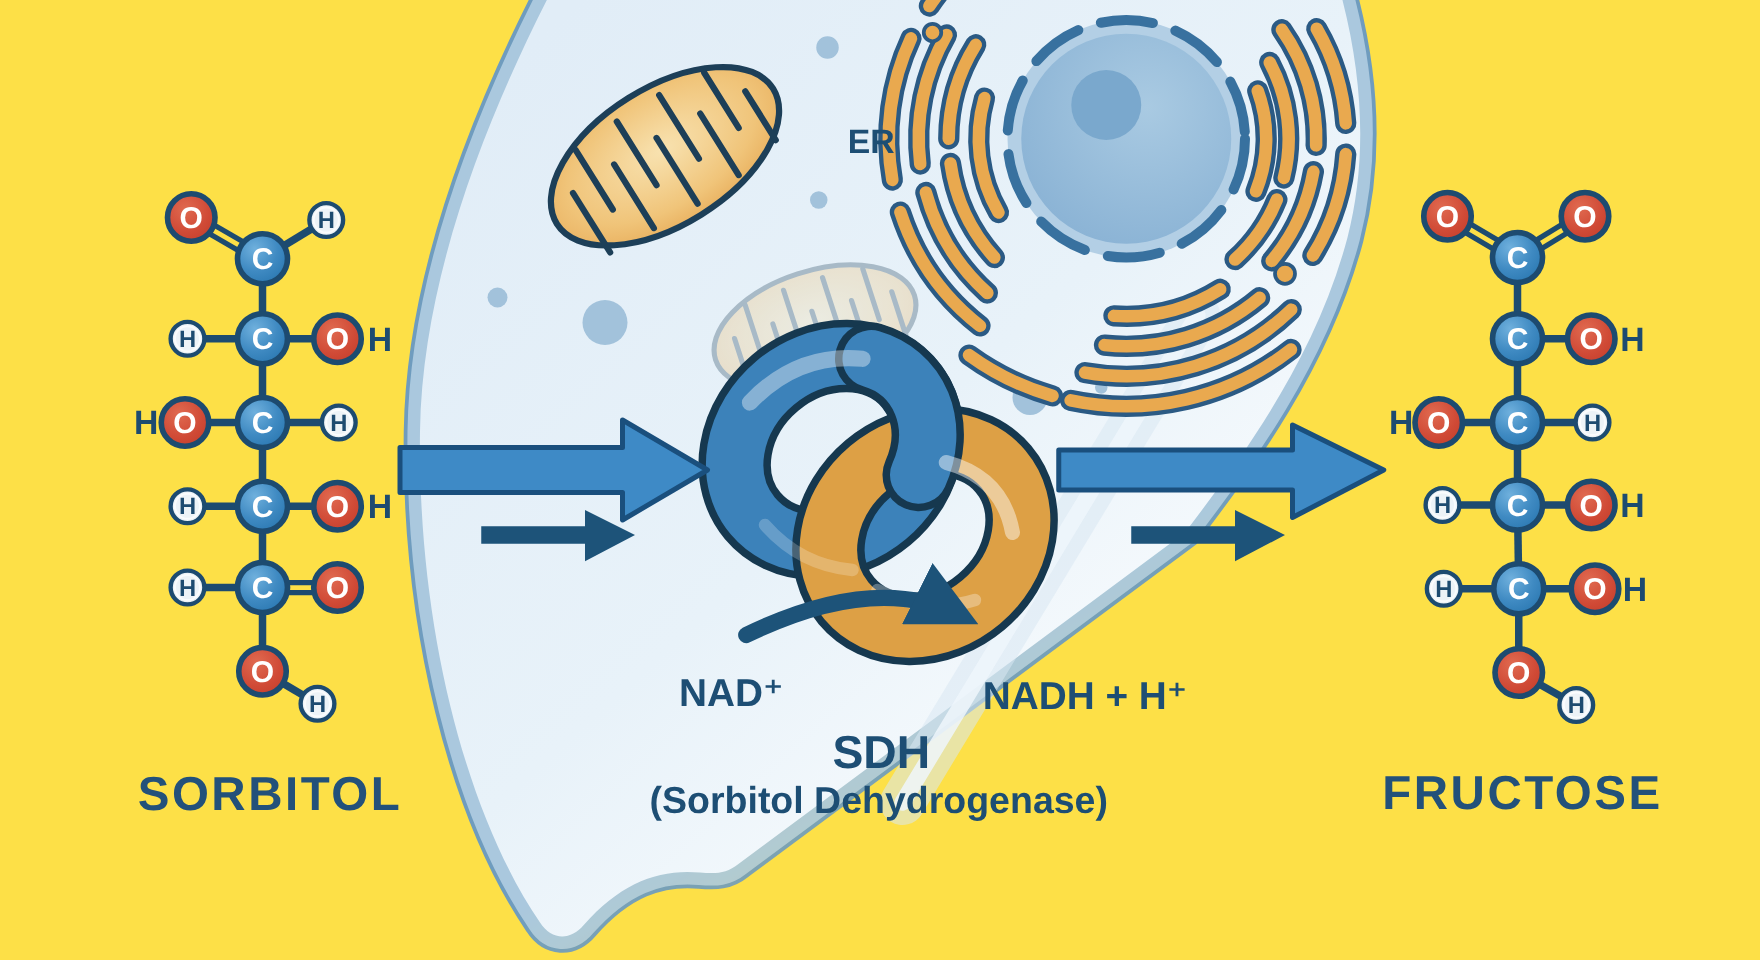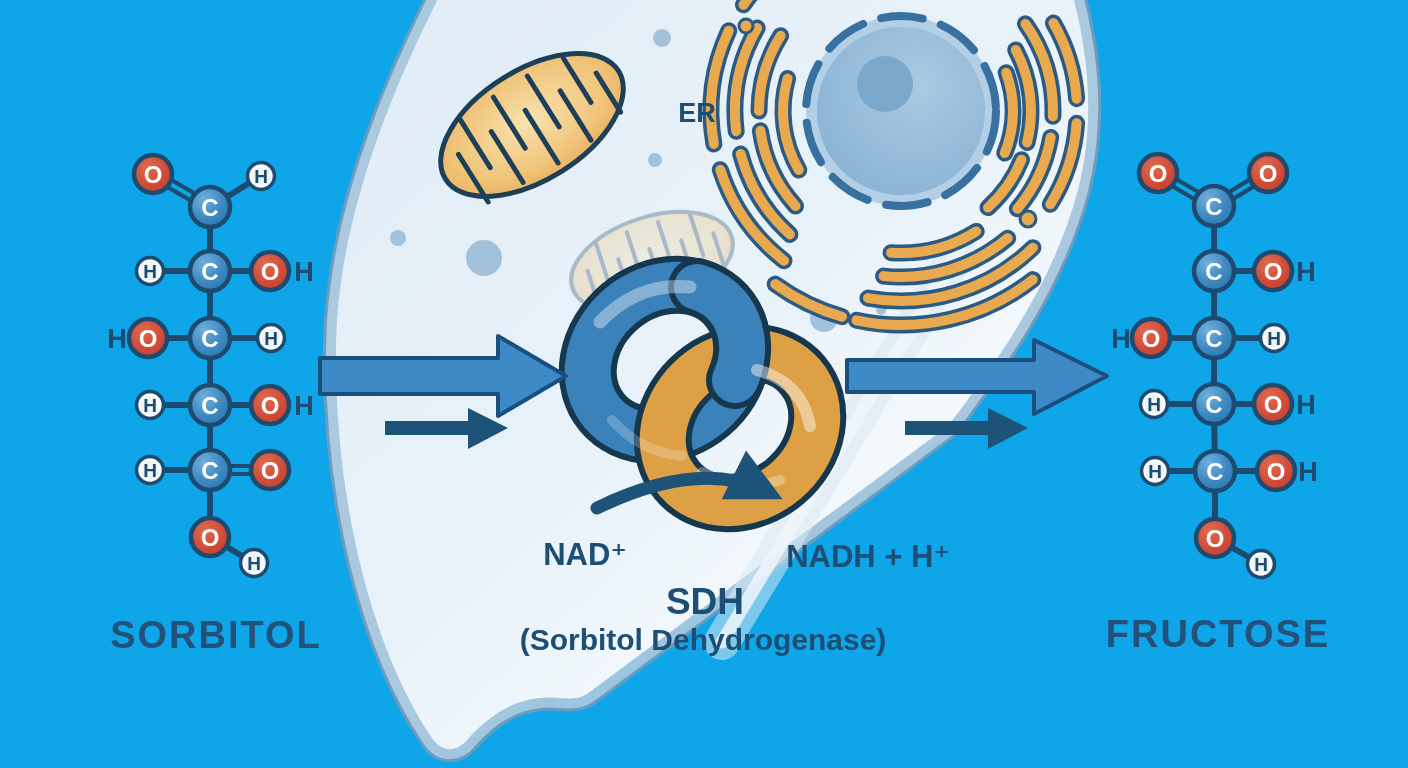--- a/index.html
+++ b/index.html
@@ -1,16 +1,16 @@
 <!DOCTYPE html>
 <html><head>
 <meta charset="utf-8">
 <style>
   html,body{margin:0;padding:0;background:#fff;}
-  .stage{position:relative;width:1408px;height:768px;overflow:hidden;background:#0ea5e9;}
+  .stage{position:relative;width:1408px;height:768px;overflow:hidden;background:#fde047;}
   svg{display:block;}
   svg text{font-family:"Liberation Sans","DejaVu Sans",sans-serif;font-weight:bold;}
   .lbl{fill:#1d4e74;}
 </style>
 </head>
 <body>
 
 <div class="stage">
 <svg width="1408" height="768" viewBox="0 0 1408 768">
   <defs>

